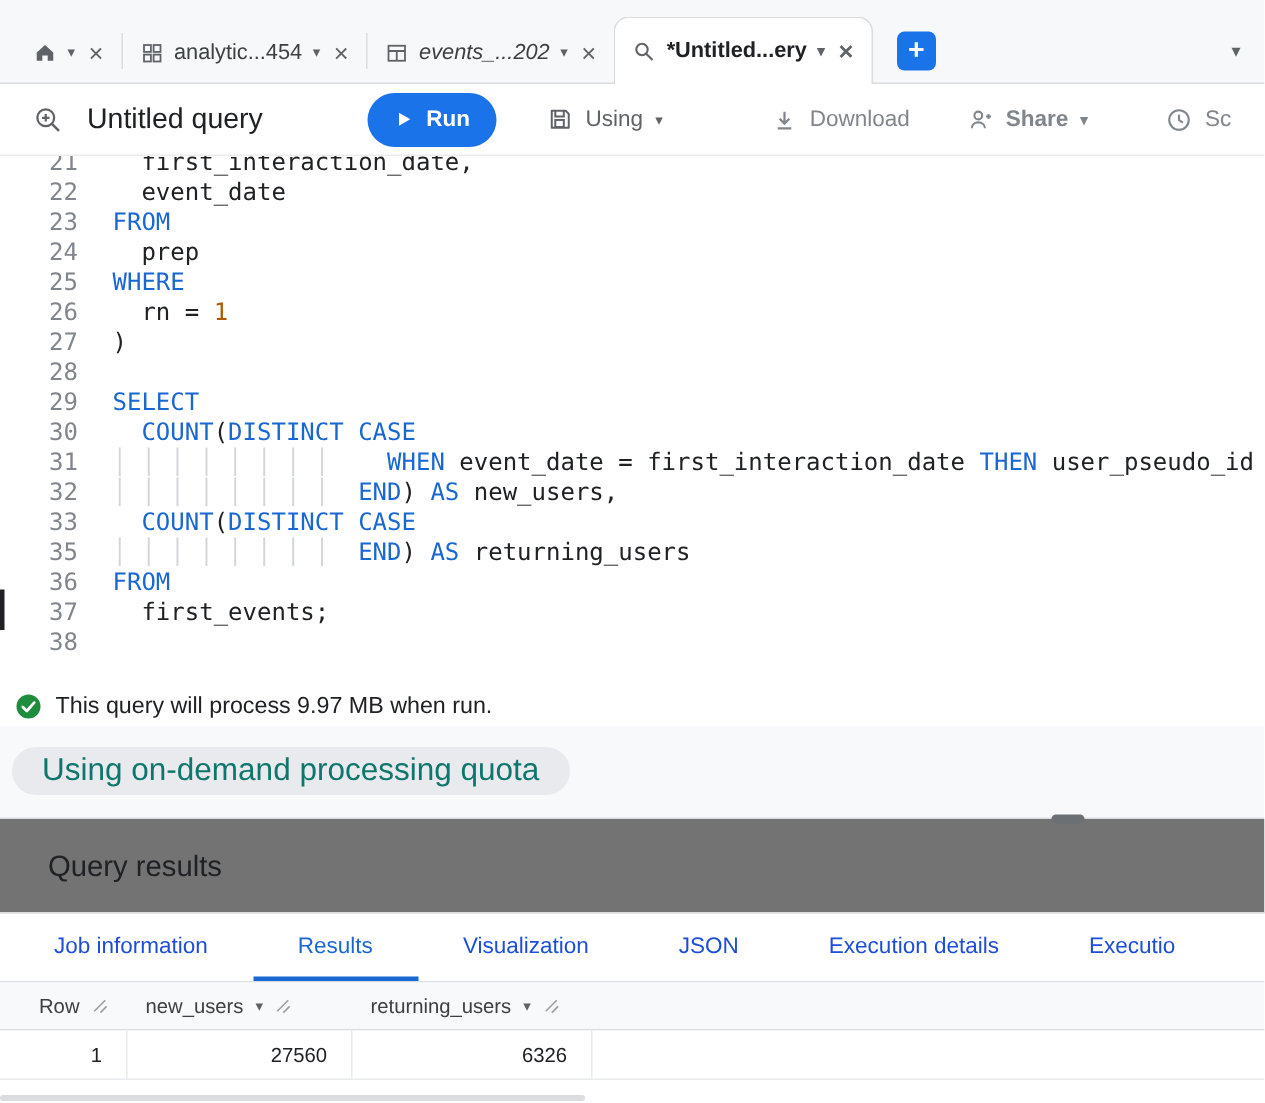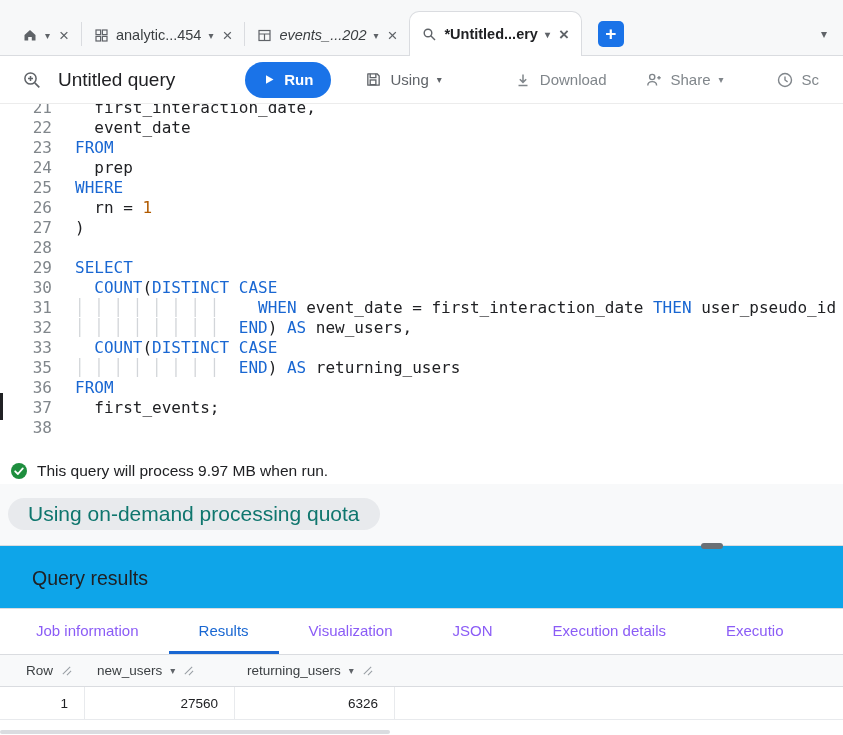--- a/index.html
+++ b/index.html
@@ -28,21 +28,21 @@
     border-bottom:1px solid #ececec; background:#fff; }
   .q-icon { margin-right:16px; display:flex; }
   .tb-title { font-size:19px; color:#202124; }
   .run-btn { margin-left:70px; height:36px; border-radius:18px; background:#1a73e8; color:#fff;
     display:flex; align-items:center; gap:8px; padding:0 18px; font-size:15px; font-weight:600; cursor:pointer; }
   .tb-btn { display:flex; align-items:center; gap:8px; font-size:15px; font-weight:500;
     white-space:nowrap; cursor:pointer; }
   .tb-btn .tb-caret { font-size:10px; }
   .save { margin-left:34px; color:#5f6368; }
   .download { margin-left:72px; color:#80868b; }
-  .share { margin-left:38px; color:#80868b; }
+  .share { margin-left:38px; color:#80868b;font-weight:bold; }
   .schedule { margin-left:52px; color:#80868b; }
 
   
   .editor { height:354px; overflow:hidden; background:#fff; position:relative; }
   #editor-lines { margin-top:-6px; }
   .code-line { display:flex; height:20px; line-height:20px;
     font-family:"DejaVu Sans Mono", monospace; font-size:16px; }
   .gutter { width:52px; flex:none; text-align:right; color:#80868b; }
   .code { white-space:pre; padding-left:23px; color:#202124; }
   .tok-k { color:#1967d2; }
@@ -54,26 +54,26 @@
   .status-row { height:26px; display:flex; align-items:center; gap:9px; padding-left:10px; background:#fff; }
   .status-text { font-size:15.5px; color:#202124; }
   .quota-band { height:62px; background:#f8f9fa; border-bottom:1px solid #dadce0;
     padding:14px 0 0 8px; position:relative; }
   .quota-pill { display:inline-flex; align-items:center; height:32px; padding:0 20px;
     background:#e8eaed; border-radius:16px; font-size:21px; color:#0f766e; }
   .drag-handle { position:absolute; left:701px; bottom:-4px; width:22px; height:6px;
     border-radius:3px; background:#6b7075; z-index:2; cursor:row-resize; }
 
   
-  .results-head { height:63px; padding:21px 0 0 32px; border-bottom:1px solid #dadce0; background:#0ea5e9; }
+  .results-head { height:63px; padding:21px 0 0 32px; border-bottom:1px solid #dadce0; background:#737373; }
   .results-title { font-size:19.5px; color:#202124; }
   .rtabs { height:46px; display:flex; align-items:stretch; padding-left:6px;
     border-bottom:1px solid #dadce0; background:#fff; }
   .rtab { display:flex; align-items:center; padding:0 30px; font-size:15px; font-weight:500;
-    color:#8b5cf6; border-bottom:3px solid transparent; cursor:pointer; white-space:nowrap; }
+    color:#1d4ed8; border-bottom:3px solid transparent; cursor:pointer; white-space:nowrap; }
   .rtab.active { color:#1967d2; border-bottom-color:#1967d2; }
 
   .grid-header { height:32px; background:#f8f9fa; border-bottom:1px solid #dadce0; display:flex; }
   .hcell { display:flex; align-items:center; gap:8px; padding-left:12px;
     font-size:13.5px; color:#3c4043; }
   .hcell.col0 { padding-left:26px; }
   .hcaret { font-size:10px; color:#5f6368; }
   .grow { height:33px; display:flex; border-bottom:1px solid #e8eaed; background:#fff; }
   .gcell { display:flex; align-items:center; justify-content:flex-end; padding-right:16px;
     font-size:13.5px; color:#202124; border-right:1px solid #e8eaed; }

